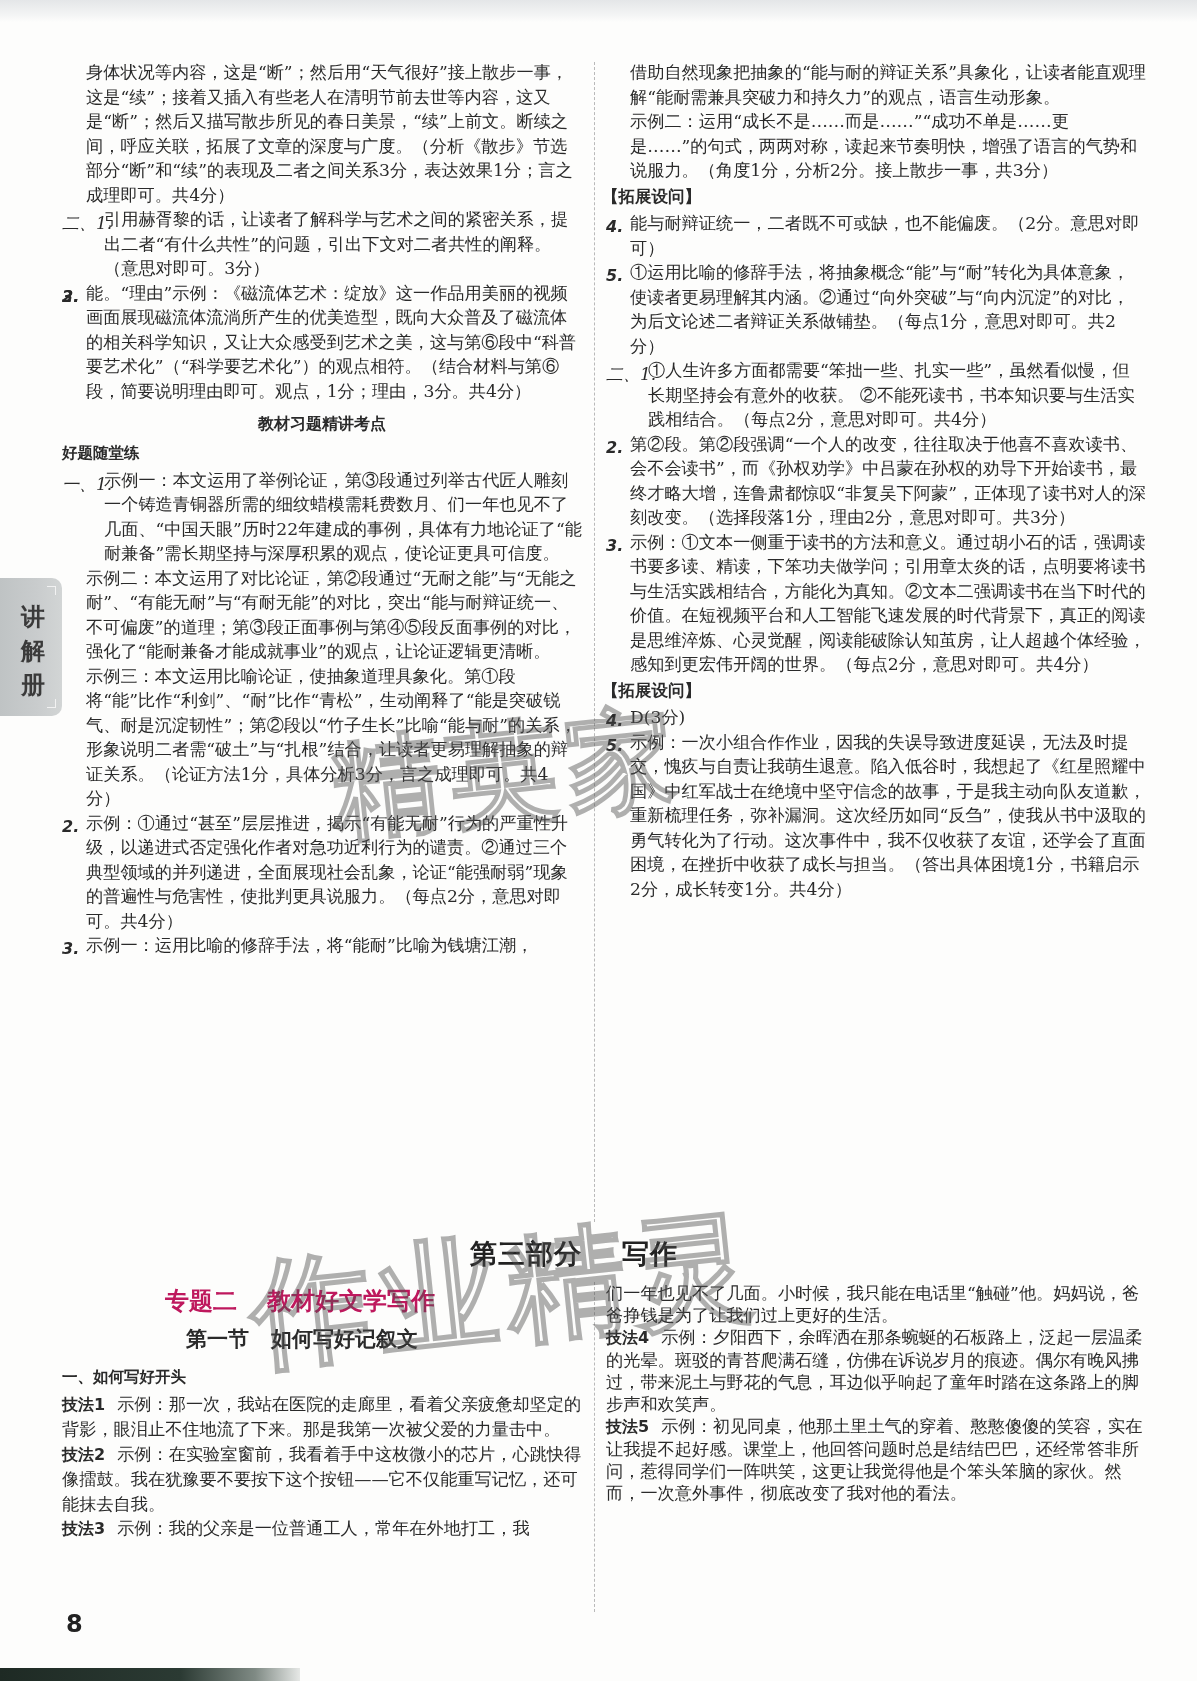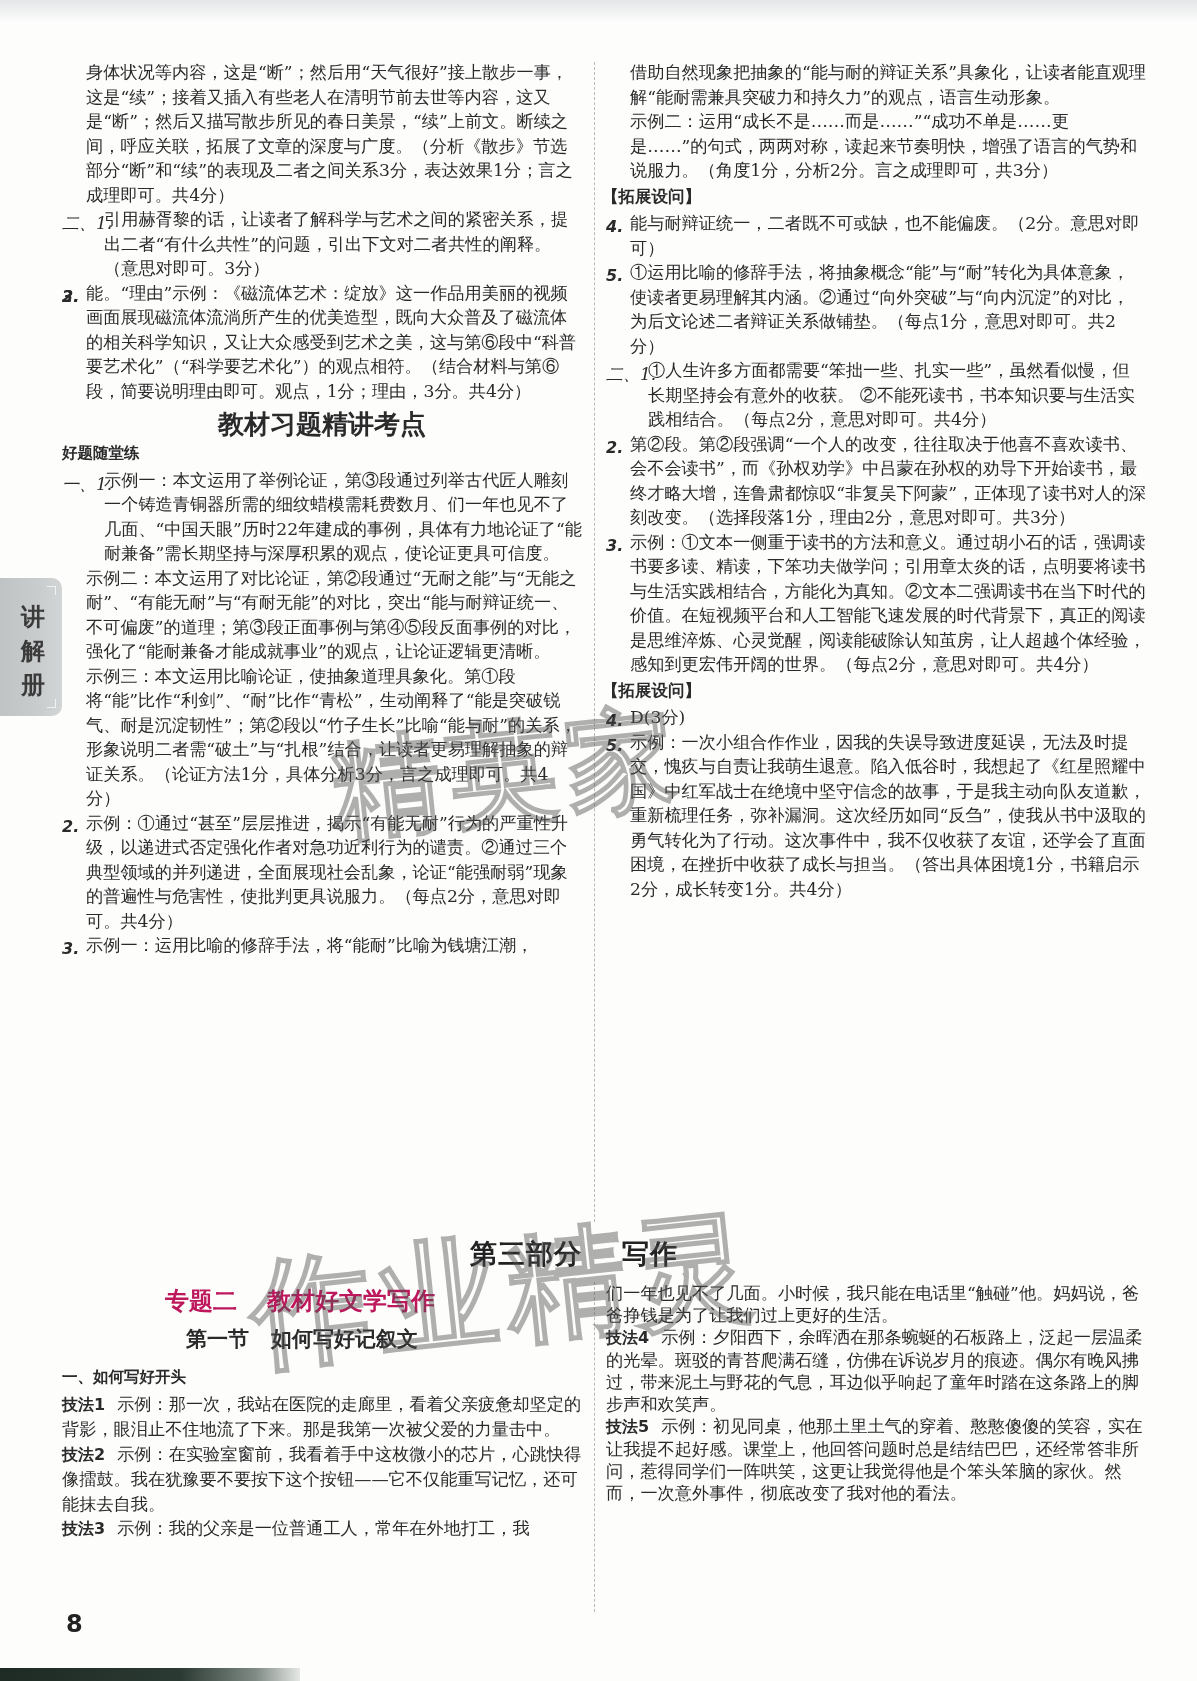--- a/index.html
+++ b/index.html
@@ -31,21 +31,21 @@
     font-family: "DejaVu Sans", "Liberation Sans", sans-serif; font-weight: bold; font-size: 16px; font-style: italic;
   }
   .item.cn .num { font-family: "DejaVu Serif", serif; font-weight: normal; font-size: 17px; }
   .para { padding-left: 24px; margin: 0; }
   .bracket-head {
     font-family: "DejaVu Sans", "Liberation Sans", sans-serif; font-weight: bold; font-size: 16.5px;
     margin: 2px 0 2px -4px;
   }
   .section-title {
     text-align: center; font-family: "DejaVu Sans", "Liberation Sans", sans-serif;
-    font-weight: bold; font-size: 26px; line-height: 30px; margin: 6px 0 2px 0;
+    font-weight: bold; font-size: 16px; line-height: 30px; margin: 6px 0 2px 0;
   }
   .sub-head {
     font-family: "DejaVu Sans", "Liberation Sans", sans-serif; font-weight: bold; font-size: 15.5px;
     margin: 0 0 2px 0;
   }
   .side-tab {
     position: absolute; left: 0; top: 578px; width: 62px; height: 138px;
     background: linear-gradient(90deg, #bfc3c4, #c9cccd 60%, #d2d5d5);
     border-radius: 0 10px 10px 0;
   }
@@ -133,21 +133,21 @@
     <span>示例：①通过“甚至”层层推进，揭示“有能无耐”行为的严重性升级，以递进式否定强化作者对急功近利行为的谴责。②通过三个典型领域的并列递进，全面展现社会乱象，论证“能强耐弱”现象的普遍性与危害性，使批判更具说服力。（每点2分，意思对即可。共4分）</span>
   </div>
   <div class="item">
     <span class="num">3.</span>
     <span>示例一：运用比喻的修辞手法，将“能耐”比喻为钱塘江潮，</span>
   </div>
 </div>
 
 <div class="col col-right">
   <p class="para">借助自然现象把抽象的“能与耐的辩证关系”具象化，让读者能直观理解“能耐需兼具突破力和持久力”的观点，语言生动形象。</p>
-  <p class="para">示例二：运用“成长不是……而是……”“成功不单是……更是……”的句式，两两对称，读起来节奏明快，增强了语言的气势和说服力。（角度1分，分析2分。言之成理即可，共3分）</p>
+  <p class="para">示例二：运用“成长不是……而是……”“成功不单是……更是……”的句式，两两对称，读起来节奏明快，增强了语言的气势和说服力。（角度1分，分析2分。接上散步一事，共3分）</p>
   <div class="bracket-head">【拓展设问】</div>
   <div class="item">
     <span class="num">4.</span>
     <span>能与耐辩证统一，二者既不可或缺，也不能偏废。（2分。意思对即可）</span>
   </div>
   <div class="item">
     <span class="num">5.</span>
     <span>①运用比喻的修辞手法，将抽象概念“能”与“耐”转化为具体意象，使读者更易理解其内涵。②通过“向外突破”与“向内沉淀”的对比，为后文论述二者辩证关系做铺垫。（每点1分，意思对即可。共2分）</span>
   </div>
   <div class="item cn">

